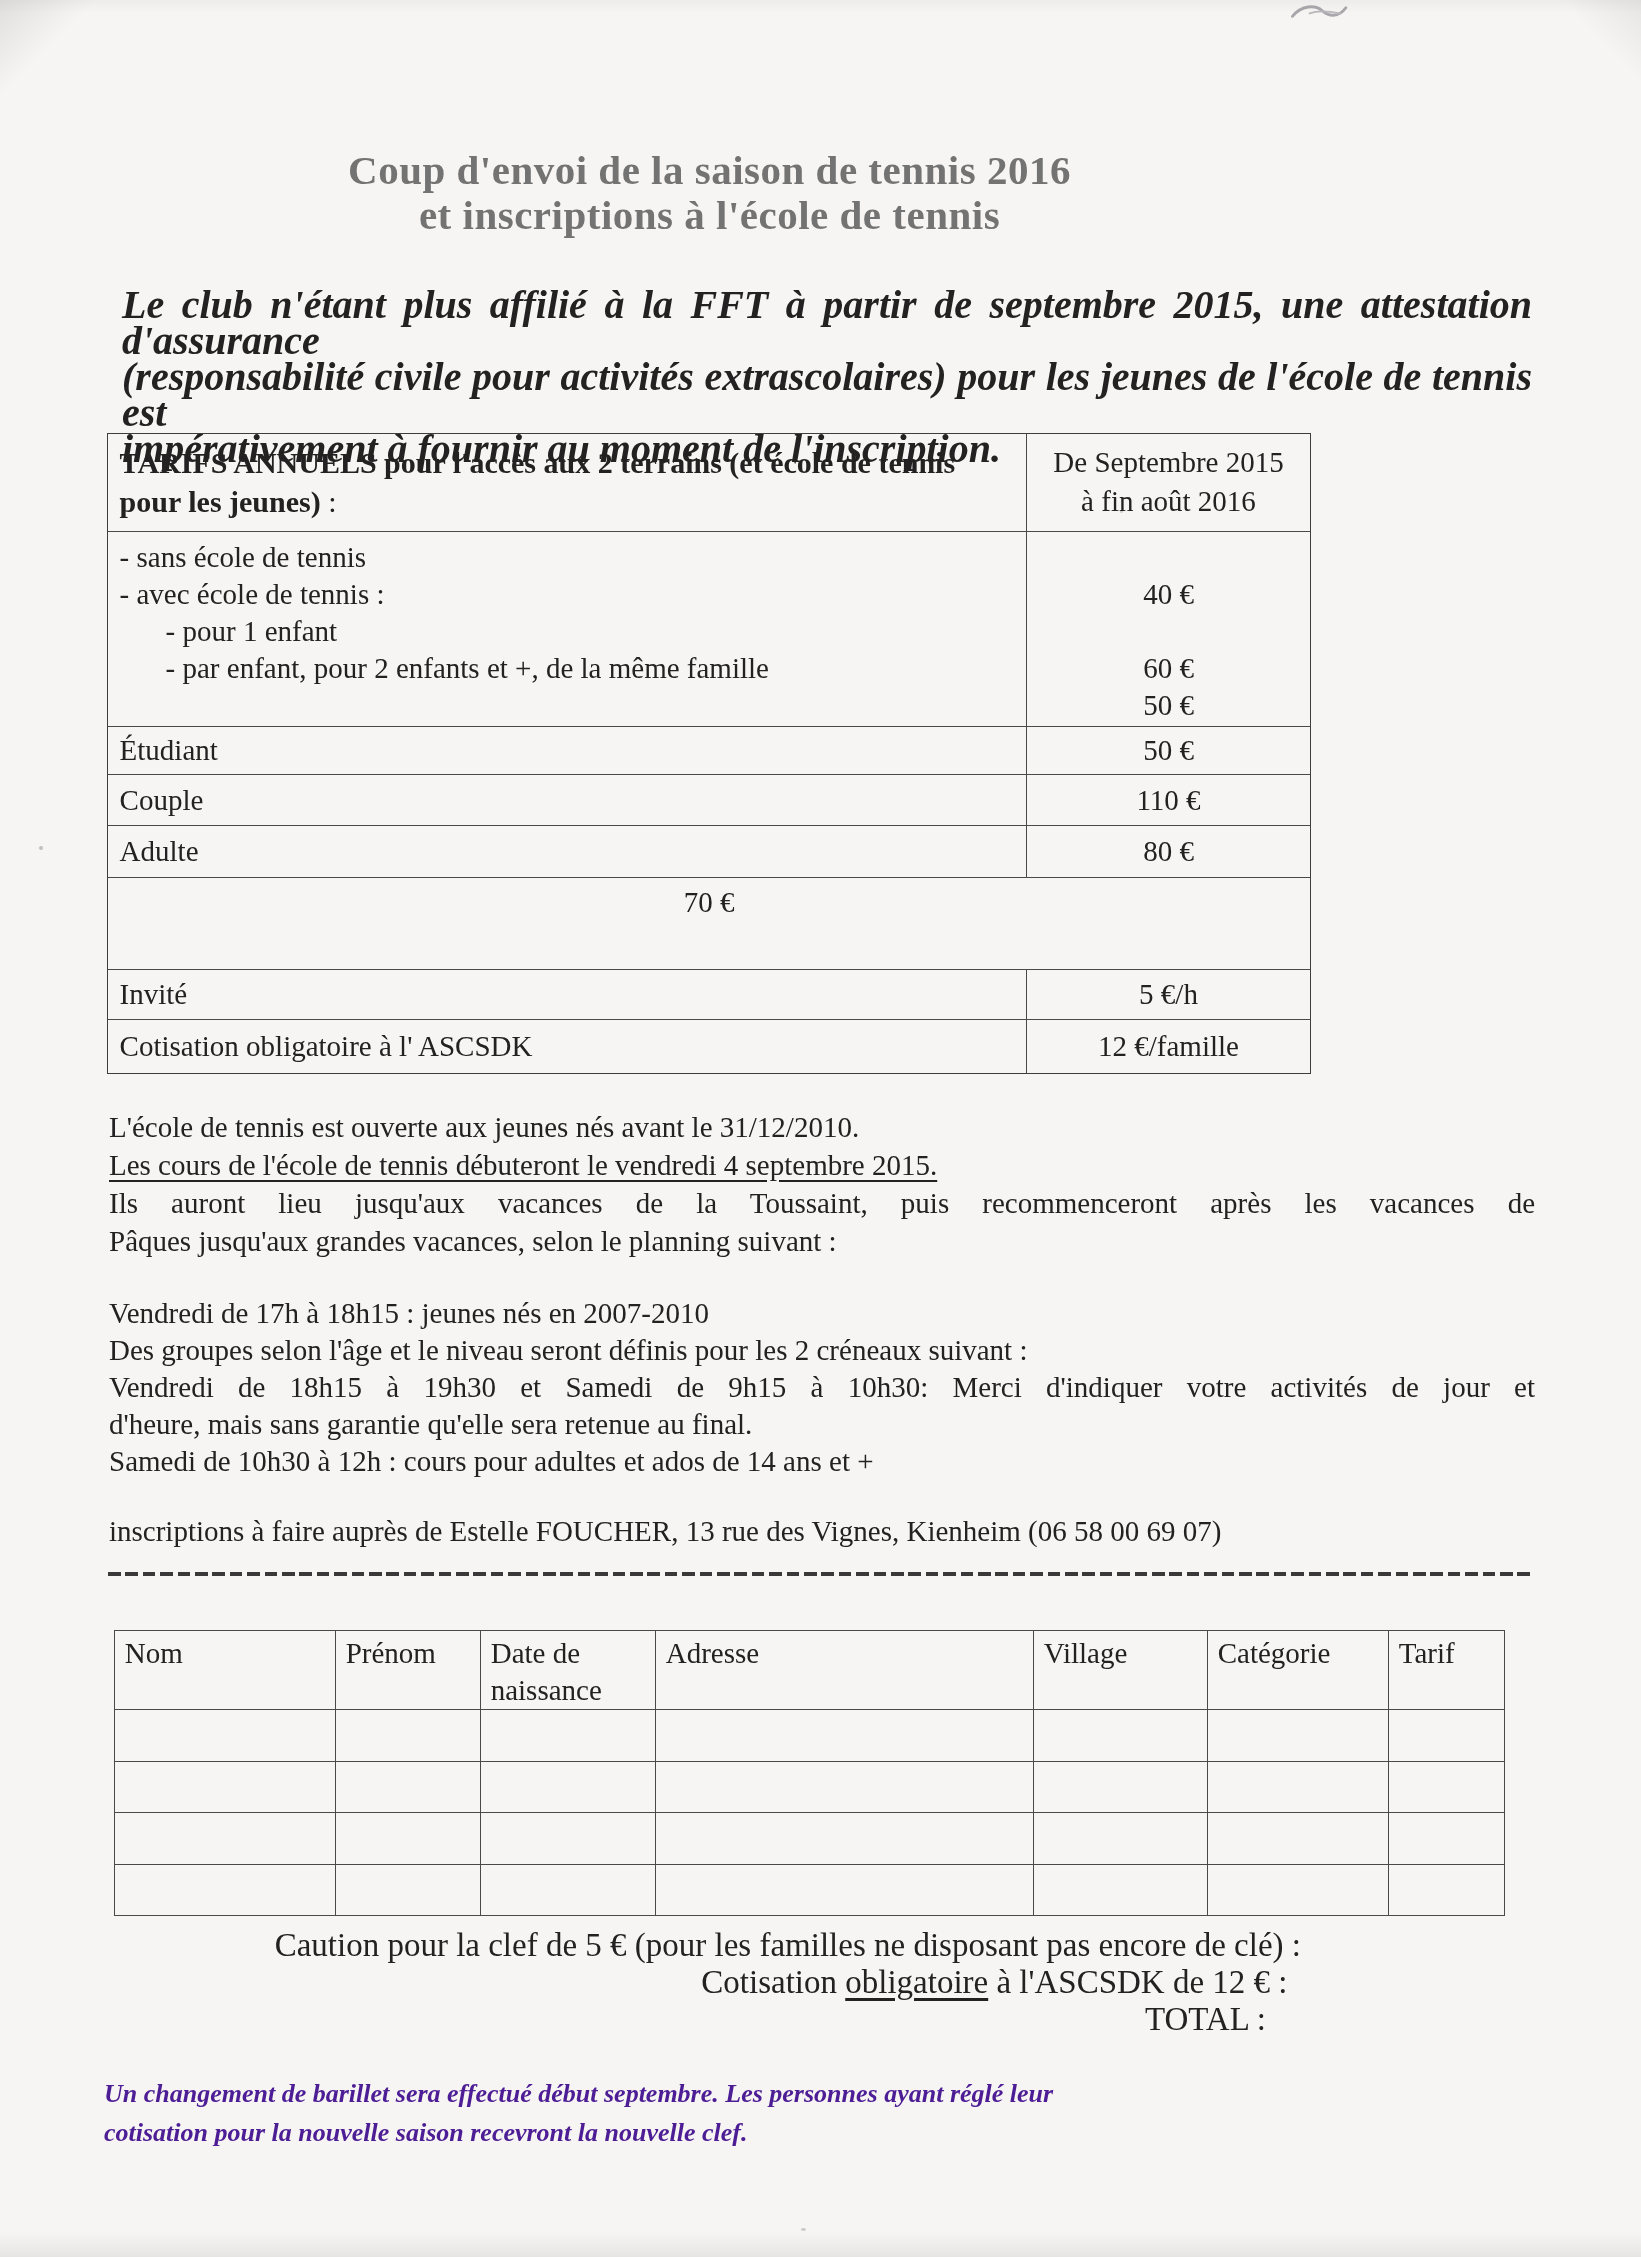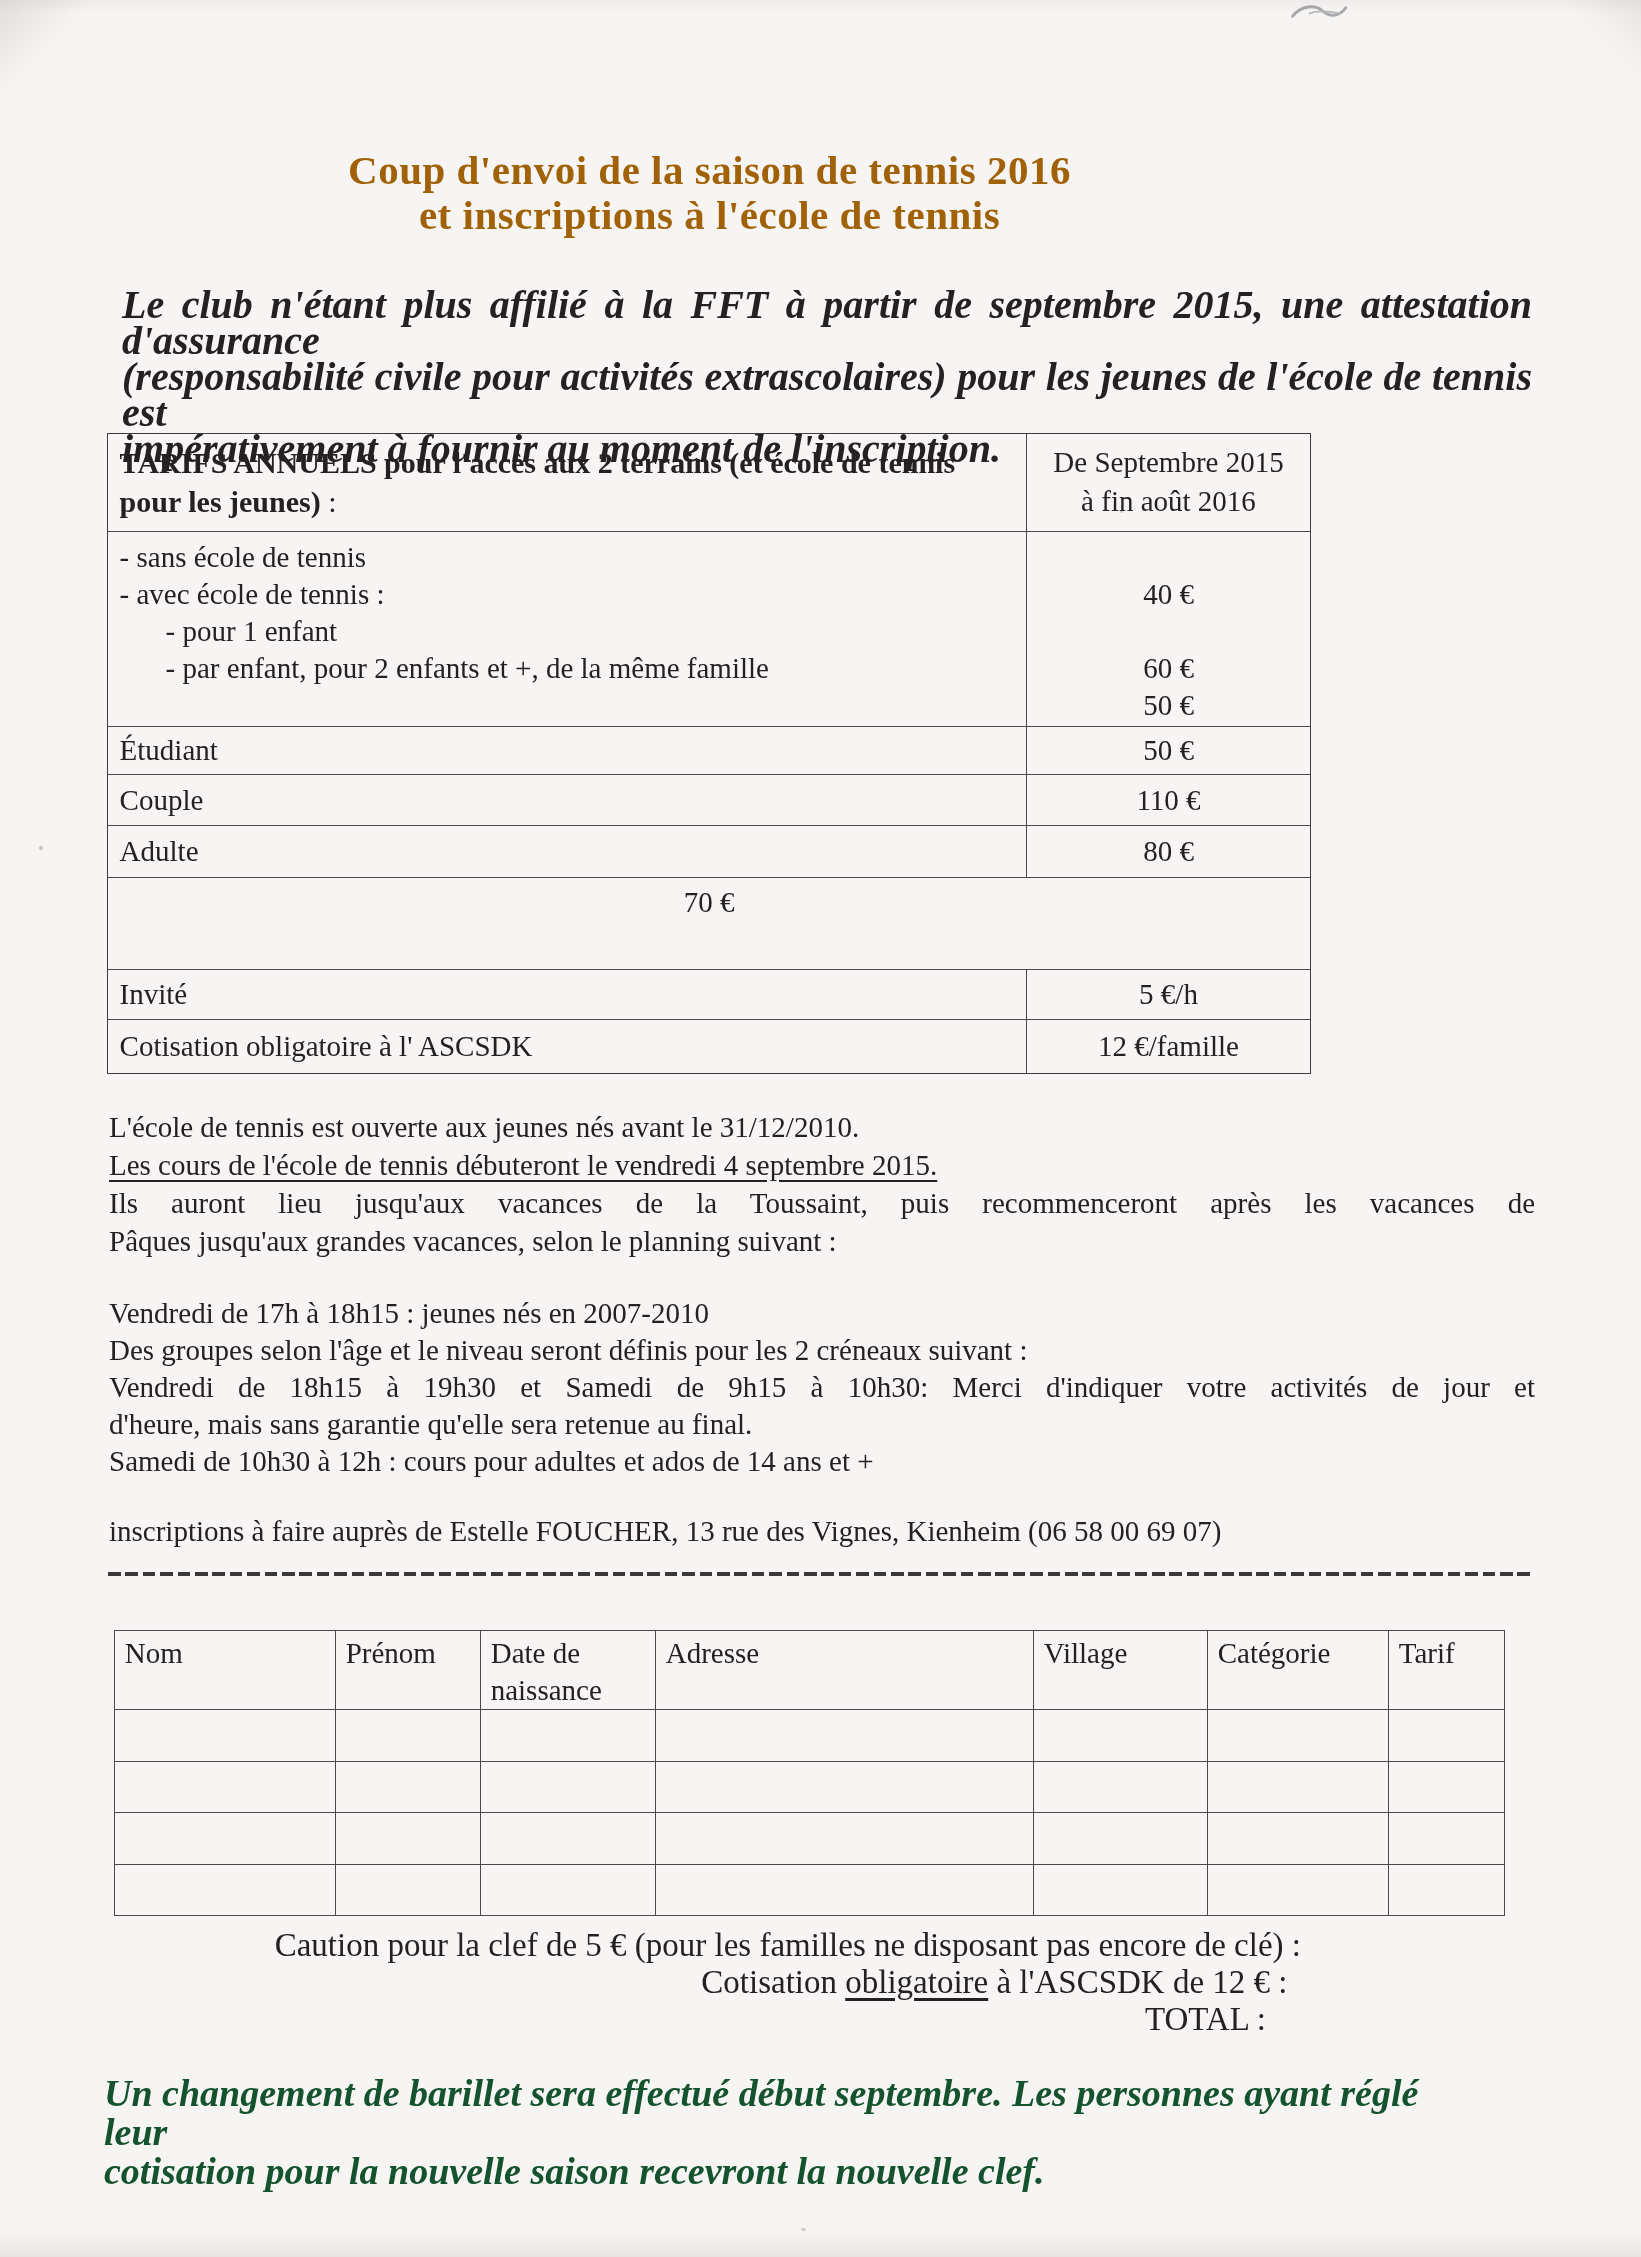--- a/index.html
+++ b/index.html
@@ -28,21 +28,21 @@
   .abs { position: absolute; }
 
   
   .title {
     left: 58px; top: 148px; width: 1303px;
     text-align: center;
     font-weight: bold;
     font-size: 41px;
     line-height: 45px;
     letter-spacing: 0.5px;
-    color: #a16207;
+    color: #737373;
   }
 
   
   .intro {
     left: 122px; top: 287px; width: 1410px;
     font-style: italic; font-weight: bold;
     font-size: 40px; line-height: 36px;
   }
   .jline { text-align: justify; text-align-last: justify; }
 
@@ -96,22 +96,22 @@
   .caution-block {
     left: 108px; top: 1927px; width: 1193px;
     text-align: right; font-size: 33px; line-height: 37px;
   }
   .pad1 { padding-right: 13.5px; }
   .pad2 { padding-right: 35px; }
 
   
   .notice {
     left: 104px; top: 2074px; width: 1371px;
-    color: #14532d; font-weight: bold; font-style: italic;
-    font-size: 38px; line-height: 39px;
+    color: #4c1d95; font-weight: bold; font-style: italic;
+    font-size: 26px; line-height: 39px;
   }
 
   
   .smudge { left: 1290px; top: 1.9px; width: 64px; height: 21px; opacity: .75; }
   .speck { position: absolute; background: #8d8b8b; border-radius: 50%; }
 </style>
 </head>
 <body>
 
 <div class="page">

